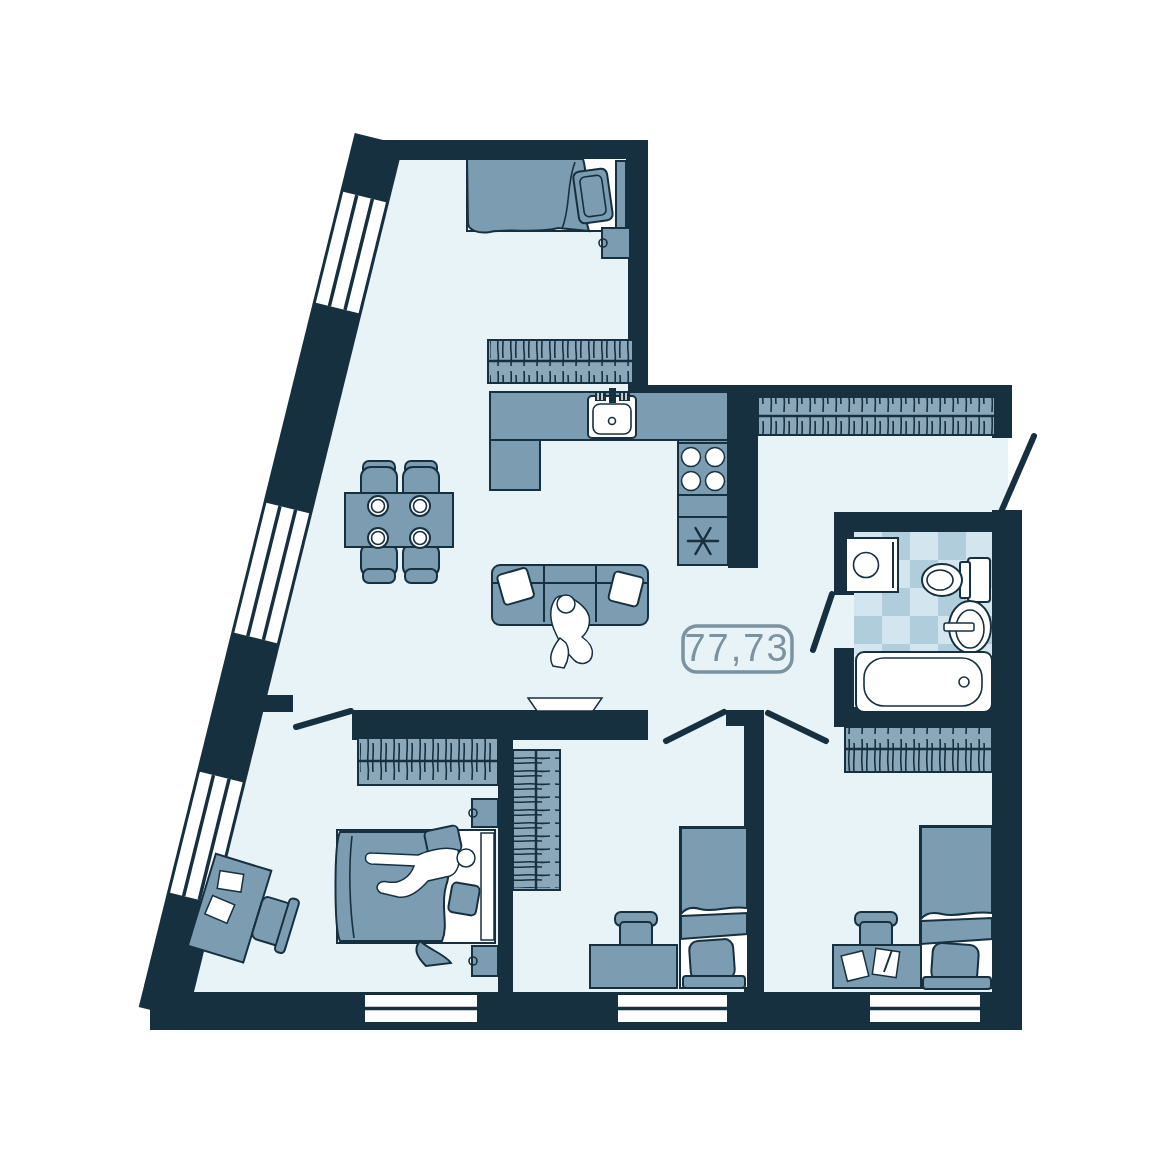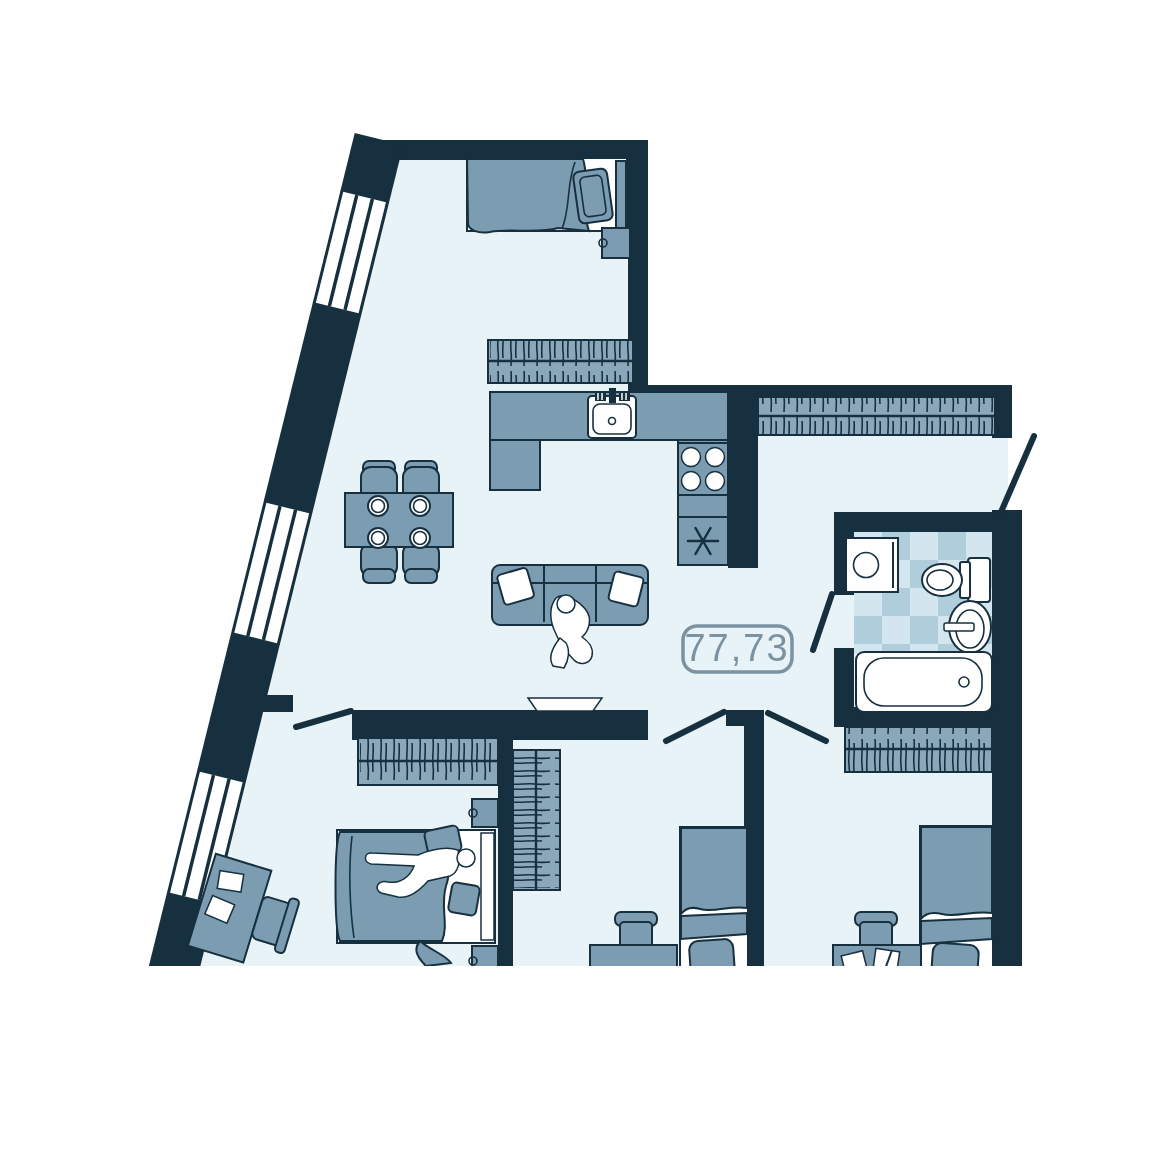--- a/index.html
+++ b/index.html
@@ -1,16 +1,16 @@
 <!DOCTYPE html>
 <html style="--wall: #17303f; --floor: #e8f3f8; --furniture: #7c9cb2; --furniture-light: #8ba7ba; --tile-a: #d3e5ee; --tile-b: #b0cddc; --badge: #7b93a0; --outside: #ffffff;"><head>
 <meta charset="utf-8">
 <style>
   html,body{margin:0;padding:0;background:#fff;}
-  .stage{width:1166px;height:966px;position:relative;background:#fff;overflow:hidden;}
+  .stage{width:1166px;height:1166px;position:relative;background:#fff;overflow:hidden;}
   svg{display:block;}
   .w    { fill: var(--wall,#17303f); }
   .floor{ fill: var(--floor,#e8f3f8); }
   .furn { fill: var(--furniture,#7c9cb2); stroke: var(--wall,#17303f); stroke-width:2; }
   .furnl{ fill: var(--furniture-light,#8ba7ba); stroke: var(--wall,#17303f); stroke-width:2; }
   .white{ fill:#ffffff; stroke: var(--wall,#17303f); stroke-width:2; }
   .whitethin{ fill:#ffffff; stroke: var(--wall,#17303f); stroke-width:1.5; }
   .nofill{ fill:none; stroke: var(--wall,#17303f); stroke-width:1.6; }
   .rail { stroke: var(--wall,#17303f); stroke-width:2.4; fill:none; }
   .leaf { stroke: var(--wall,#17303f); stroke-width:6; stroke-linecap:round; }

